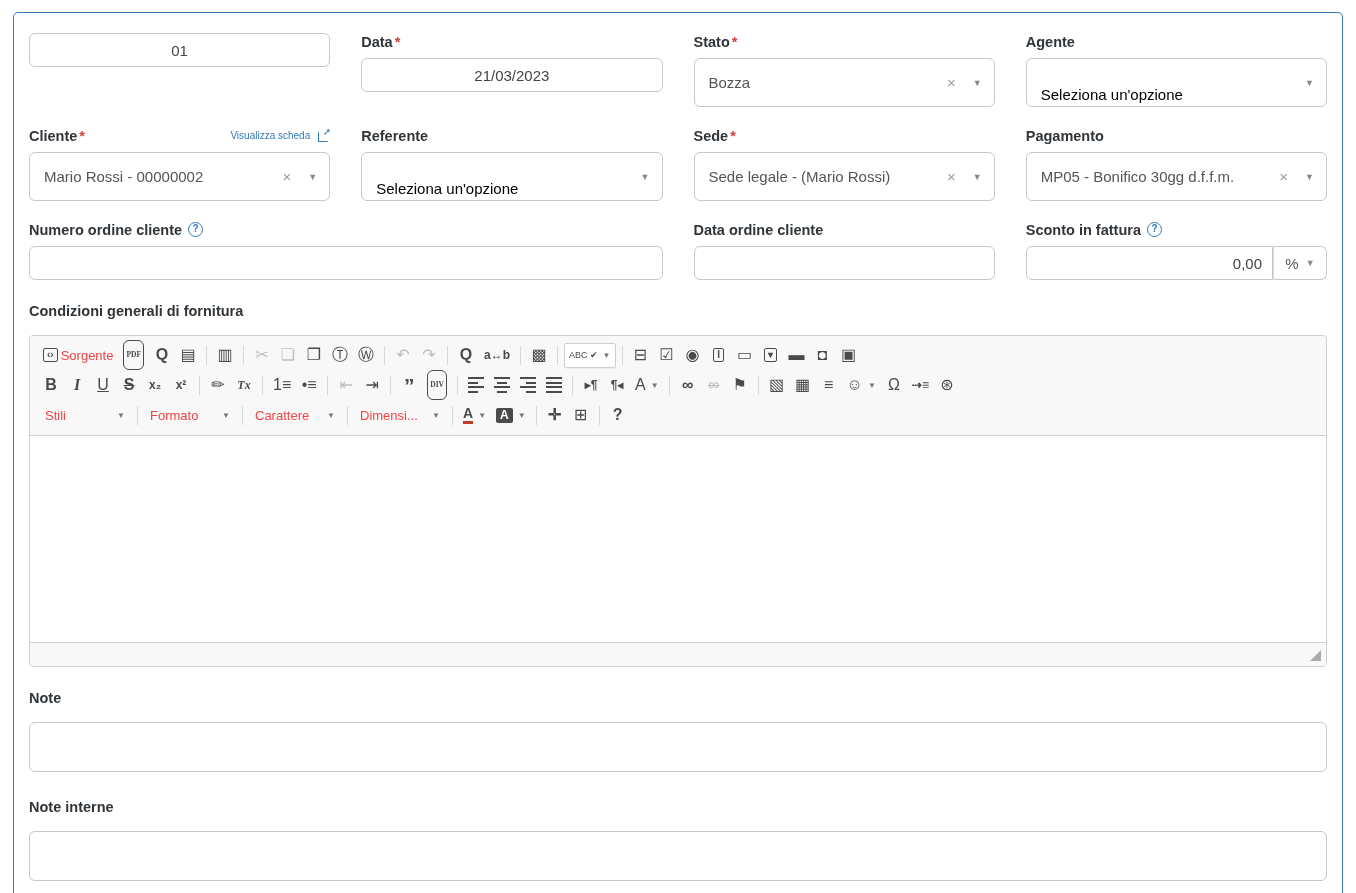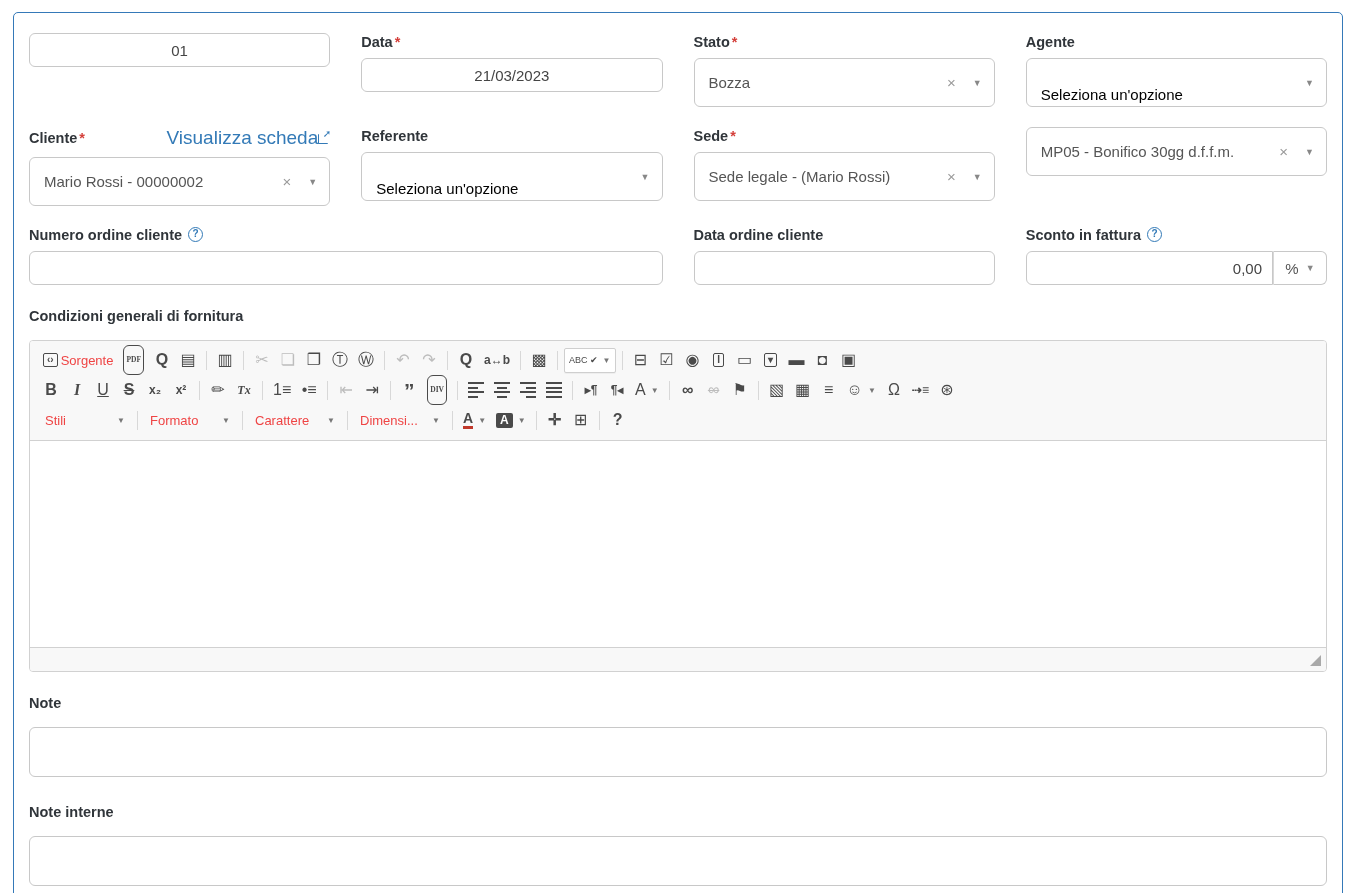--- a/index.html
+++ b/index.html
@@ -12,21 +12,21 @@
 
   .grid4 { display:grid; grid-template-columns:repeat(4,1fr); column-gap:31px; }
   .field { margin-top:20px; }
   .span2 { grid-column: span 2; }
 
   .lbl-row { display:flex; align-items:center; justify-content:space-between; margin-bottom:8px; min-height:17px; }
   .lbl { font-size:14.5px; font-weight:700; color:#30353a; display:inline-flex; align-items:center; gap:6px; }
   .req { color:#d43f3a; font-weight:700; margin-left:1px; }
   .help-icon { display:inline-block; width:15px; height:15px; border:1.5px solid #337ab7; border-radius:50%;
     color:#337ab7; font-size:10px; font-weight:700; text-align:center; line-height:12px; }
-  .link { color:#337ab7; font-size:19px; font-weight:400; text-decoration:none; display:inline-flex; align-items:center; gap:0; cursor:pointer; }
+  .link { color:#337ab7; font-size:10px; font-weight:400; text-decoration:none; display:inline-flex; align-items:center; gap:8px; cursor:pointer; }
   .ext-icon { position:relative; width:12px; height:12px; display:inline-block; }
   .ext-icon::before { content:""; position:absolute; left:0; bottom:0; width:9px; height:9px; border:1.5px solid #337ab7; border-top:none; border-right:none; border-radius:1px; }
   .ext-icon::after { content:"➚"; position:absolute; right:-1px; top:-4px; font-size:10px; color:#337ab7; }
 
   .txt { width:100%; height:34px; border:1px solid #c8c8c8; border-radius:6px; background:#fff;
     font-family:"Liberation Sans",sans-serif; font-size:15px; color:#444; text-align:center; padding:0 10px; outline:none; }
   .txt.right { text-align:right; }
 
   .sel { height:49px; border:1px solid #c8c8c8; border-radius:6px; background:#fff; display:flex; align-items:center; padding:0 12px 0 14px; cursor:pointer; }
   .sel-text { flex:1; font-size:15px; color:#555; white-space:nowrap; overflow:hidden; text-overflow:ellipsis; }
@@ -157,20 +157,23 @@
               <span class="req" style="margin-left:-4px">*</span>
             </span>
           </div>
         <div class="sel">
           <span class="sel-text">Sede legale - (Mario Rossi)</span>
           <span class="sel-clear">×</span>
           <span class="sel-caret">▼</span>
         </div>
       </div>
       <div class="field">
+        <div class="lbl-row">
+            <span class="lbl">Pagamento</span>
+          </div>
         <div class="sel">
           <span class="sel-text">MP05 - Bonifico 30gg d.f.f.m.</span>
           <span class="sel-clear">×</span>
           <span class="sel-caret">▼</span>
         </div>
       </div>
     </div>
 
     <div class="grid4">
       <div class="field span2">

